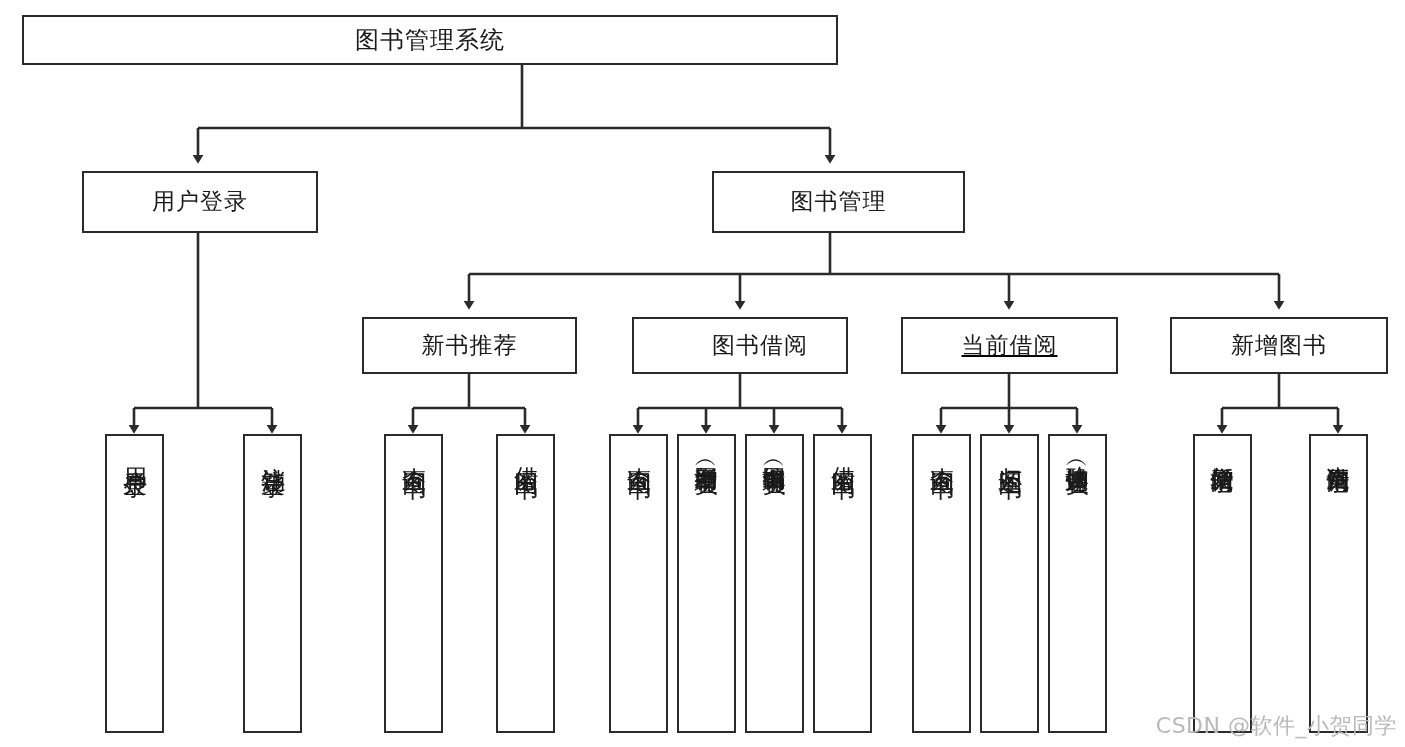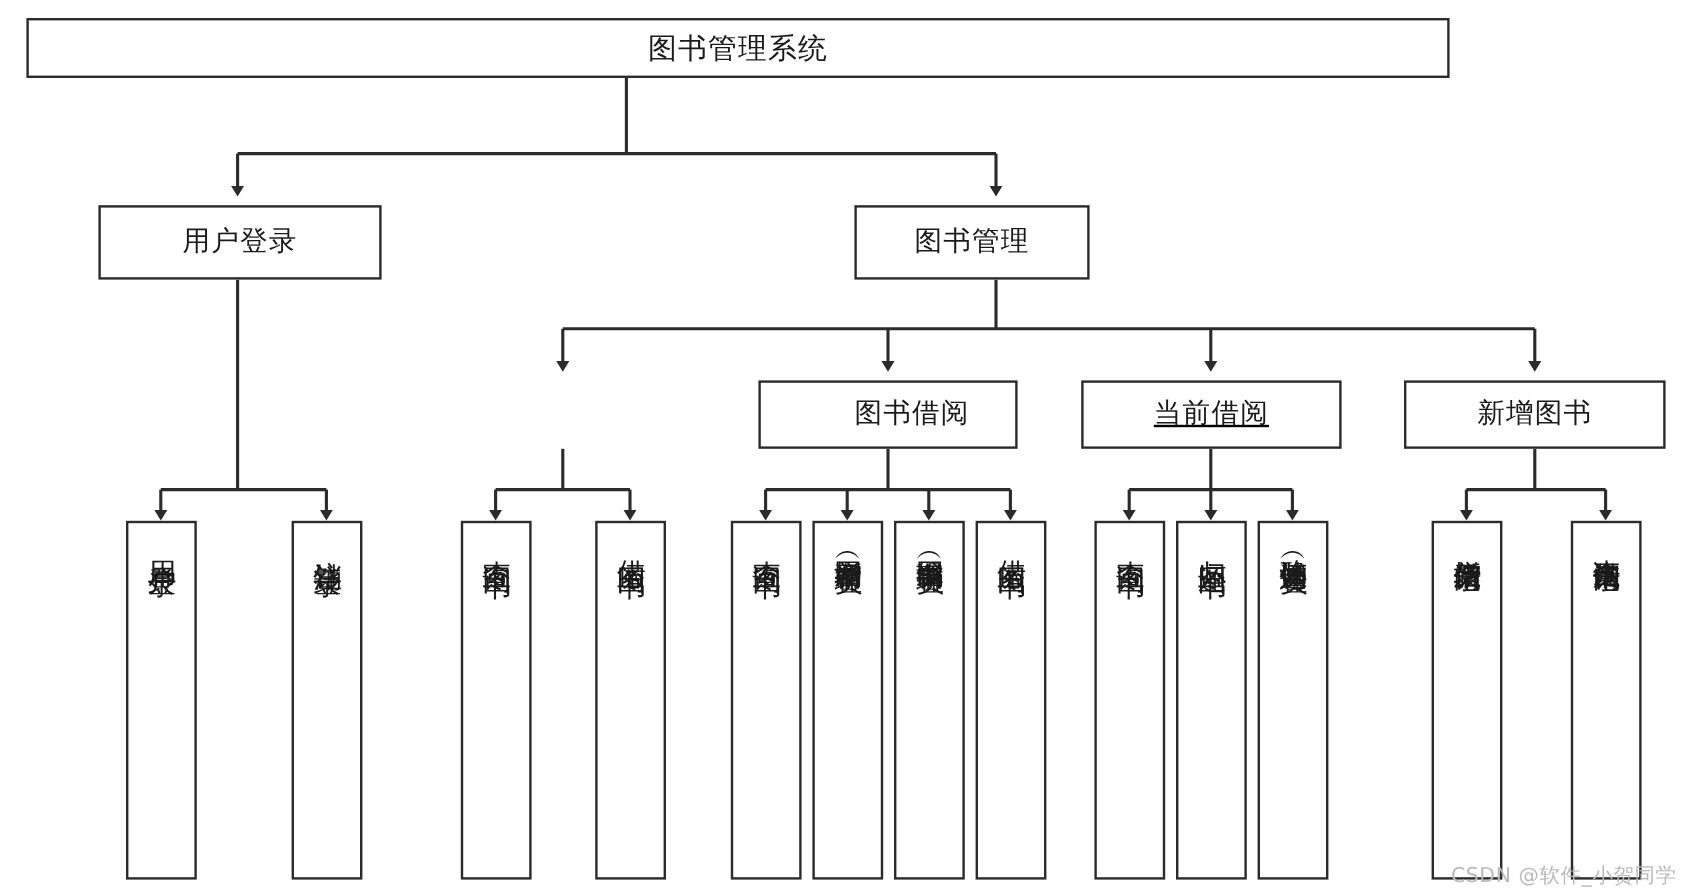--- a/index.html
+++ b/index.html
@@ -65,21 +65,21 @@
     white-space: nowrap;
   }
   .node.v.tall-text .node-label {
     font-size: 23px;
     letter-spacing: 1px;
   }
   #watermark {
     position: absolute;
     right: 8px;
     bottom: 6px;
-    font-size: 17px;
+    font-size: 22px;
     color: #b9b9b9;
     letter-spacing: 0.5px;
     z-index: 9;
     white-space: nowrap;
     font-family: "DejaVu Sans", "Liberation Sans", sans-serif;
   }
 </style>
 </head>
 <body>
 
@@ -128,32 +128,35 @@
       <path d="M1009,408 L1009,426" marker-end="url(#arrow)"></path>
       <path d="M1077,408 L1077,426" marker-end="url(#arrow)"></path>
 
       <path d="M1279,374 L1279,408"></path>
       <path d="M1222,408 L1338,408"></path>
       <path d="M1222,408 L1222,426" marker-end="url(#arrow)"></path>
       <path d="M1338,408 L1338,426" marker-end="url(#arrow)"></path>
     </g>
   </svg>
 
-  <div class="node h root" style="left:22px; top:15px; width:1186px; height:50px;">
+  <div class="node h root" style="left:22px; top:15px; width:816px; height:50px;">
     <span class="node-label">图书管理系统</span>
   </div>
 
   <div class="node h" style="left:82px; top:171px; width:236px; height:62px;">
     <span class="node-label">用户登录</span>
   </div>
 
-  <div class="node h" style="left:712px; top:171px; width:196px; height:62px;">
+  <div class="node h" style="left:712px; top:171px; width:253px; height:62px;">
     <span class="node-label">图书管理</span>
   </div>
 
+  <div class="node h" style="left:362px; top:317px; width:215px; height:57px;">
+    <span class="node-label">新书推荐</span>
+  </div>
 
   <div class="node h" style="left:632px; top:317px; width:216px; height:57px;padding-left:40px;">
     <span class="node-label">图书借阅</span>
   </div>
 
   <div class="node h" style="left:901px; top:317px; width:217px; height:57px;text-decoration:underline;">
     <span class="node-label">当前借阅</span>
   </div>
 
   <div class="node h" style="left:1170px; top:317px; width:218px; height:57px;">

